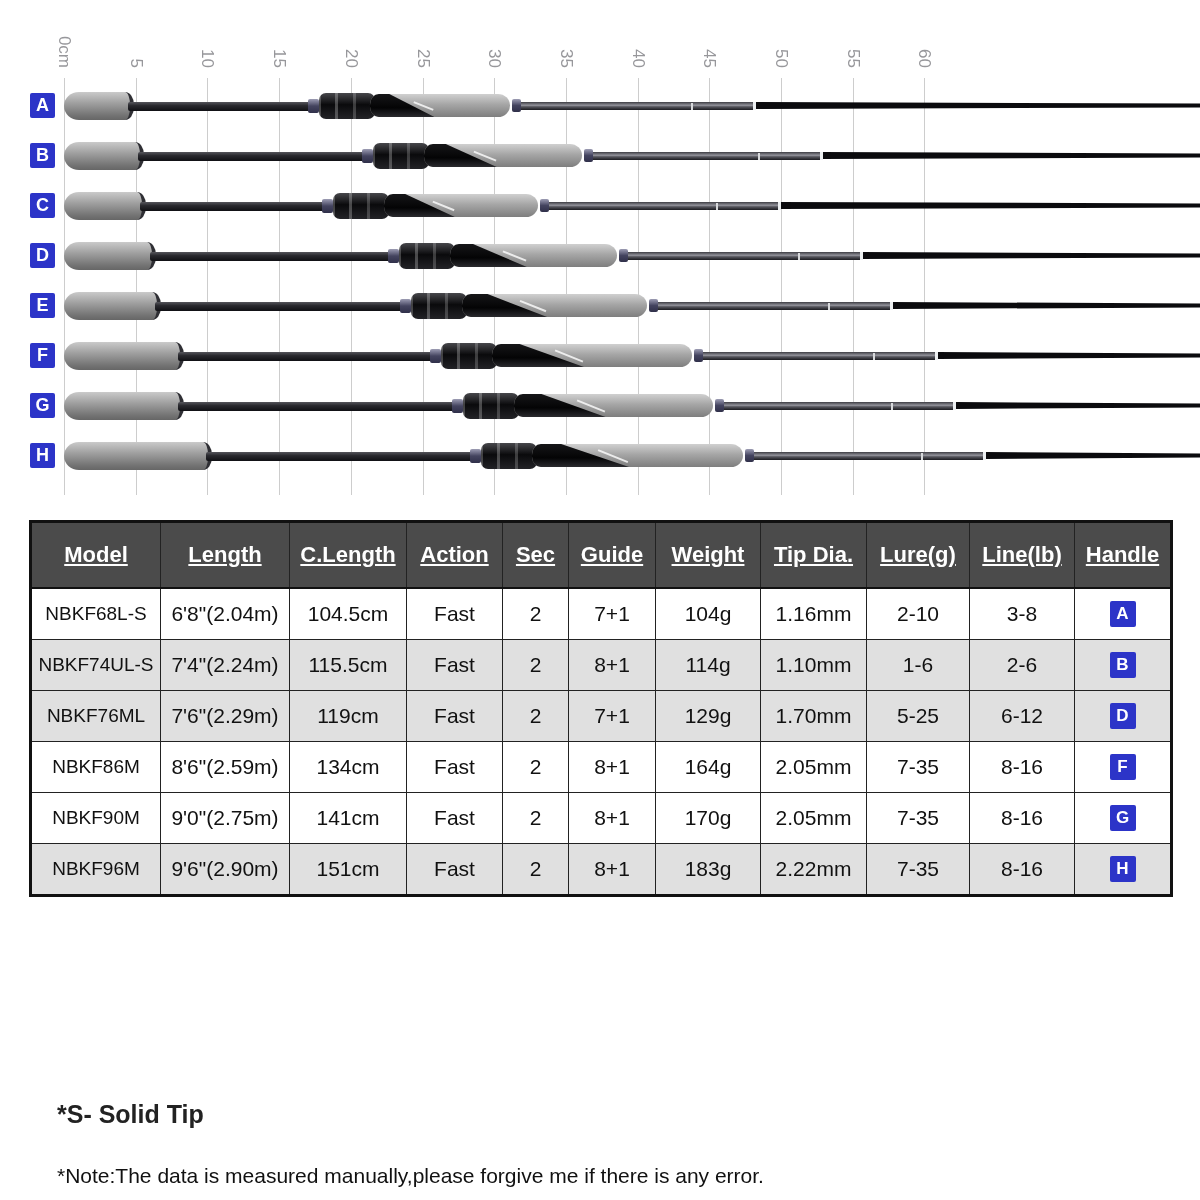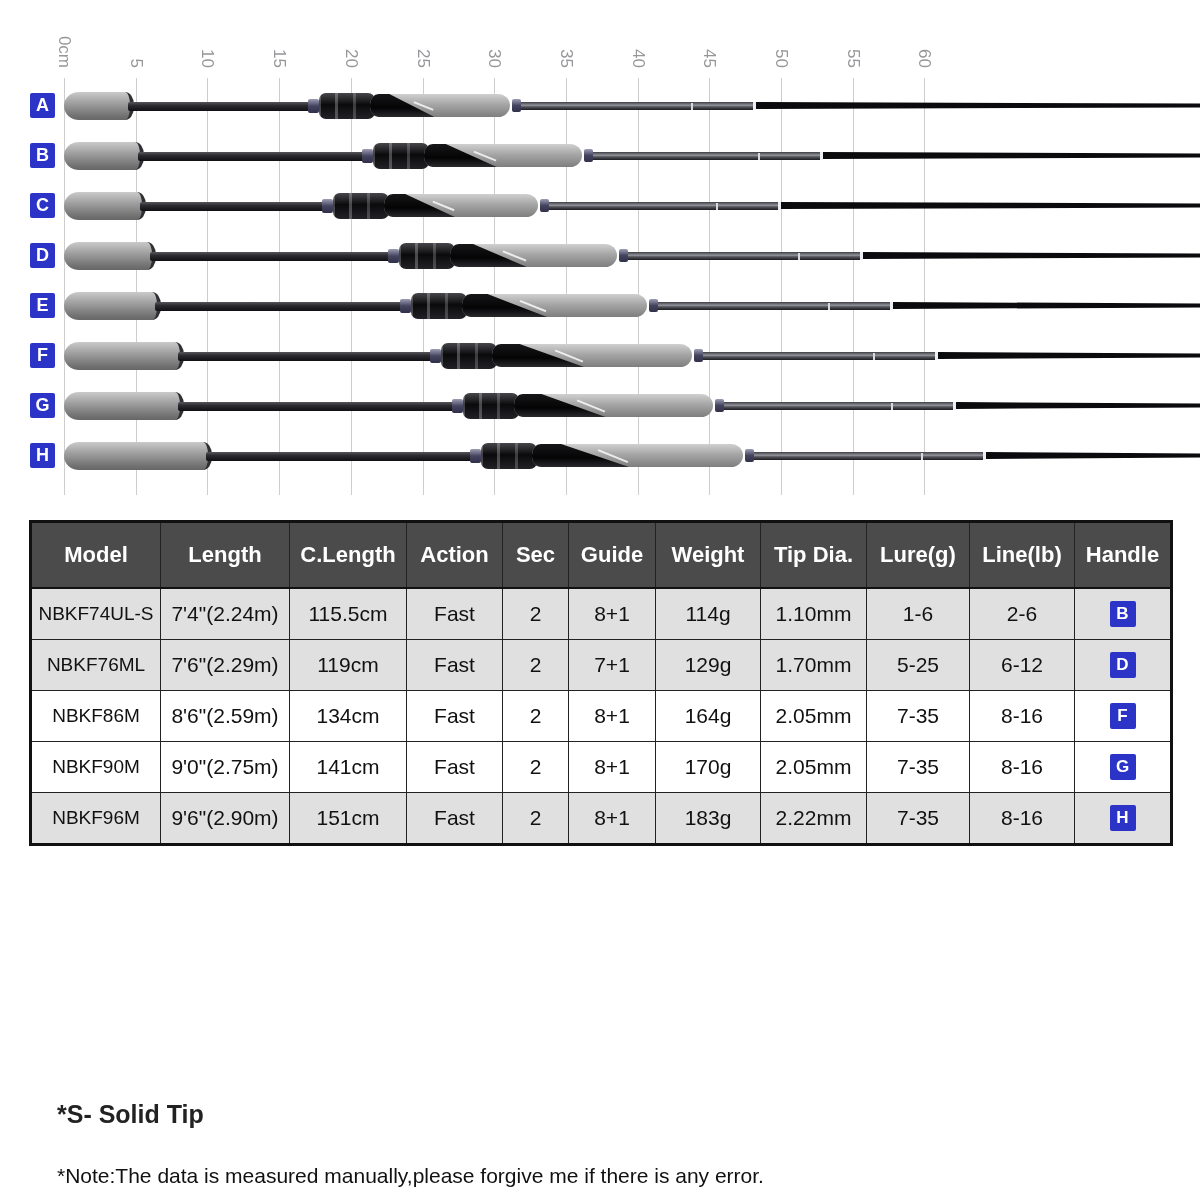--- a/index.html
+++ b/index.html
@@ -37,21 +37,21 @@
   .mblank{position:absolute;top:21px;height:8px;border-right:3px solid #eceff1;
         background:linear-gradient(180deg,#3e3e44,#92929a 42%,#55555c 60%,#1c1c21);}
   .jtick{position:absolute;top:22px;width:2px;height:7px;background:#d8dadc;}
   .tip{position:absolute;top:21px;height:7px;background:#0b0b0e;
         clip-path:polygon(0 0,100% 22%,100% 78%,0 100%);}
 
   
   #spec-table{position:absolute;left:29px;top:520px;width:1141px;border-collapse:collapse;
         table-layout:fixed;border:3px solid #111;}
   #spec-table th{background:var(--headerbg);color:#fff;font-size:22px;font-weight:bold;
-        border:1px solid #222;border-bottom:2px solid #111;height:64px;text-align:center;padding:0;}
+        border:1px solid #222;border-bottom:2px solid #111;height:64px;text-align:center;padding:0;text-decoration:underline;}
   #spec-table td{border:1px solid #222;height:50px;text-align:center;padding:0;
         font-size:21px;color:#111;background:#fff;}
   #spec-table tr.alt td{background:var(--rowalt);}
   #spec-table td.model{font-size:19px;}
   .badge{display:inline-block;width:26px;height:26px;background:var(--accent);color:#fff;
         font-weight:bold;font-size:17px;line-height:26px;text-align:center;border-radius:2px;vertical-align:middle;}
 
   
   .note-title{position:absolute;left:57px;top:1100px;font-size:25px;font-weight:bold;color:#222;}
   .note-line{position:absolute;left:57px;top:1164px;font-size:21px;color:#111;}
@@ -209,20 +209,33 @@
           <th>Sec</th>
           <th>Guide</th>
           <th>Weight</th>
           <th>Tip Dia.</th>
           <th>Lure(g)</th>
           <th>Line(lb)</th>
           <th>Handle</th>
         </tr>
       </thead>
     <tbody id="body-rows">
+        <tr>
+          <td class="model">NBKF68L-S</td>
+          <td>6'8"(2.04m)</td>
+          <td>104.5cm</td>
+          <td>Fast</td>
+          <td>2</td>
+          <td>7+1</td>
+          <td>104g</td>
+          <td>1.16mm</td>
+          <td>2-10</td>
+          <td>3-8</td>
+          <td><span class="badge">A</span></td>
+        </tr>
         <tr class="alt">
           <td class="model">NBKF74UL-S</td>
           <td>7'4"(2.24m)</td>
           <td>115.5cm</td>
           <td>Fast</td>
           <td>2</td>
           <td>8+1</td>
           <td>114g</td>
           <td>1.10mm</td>
           <td>1-6</td>

